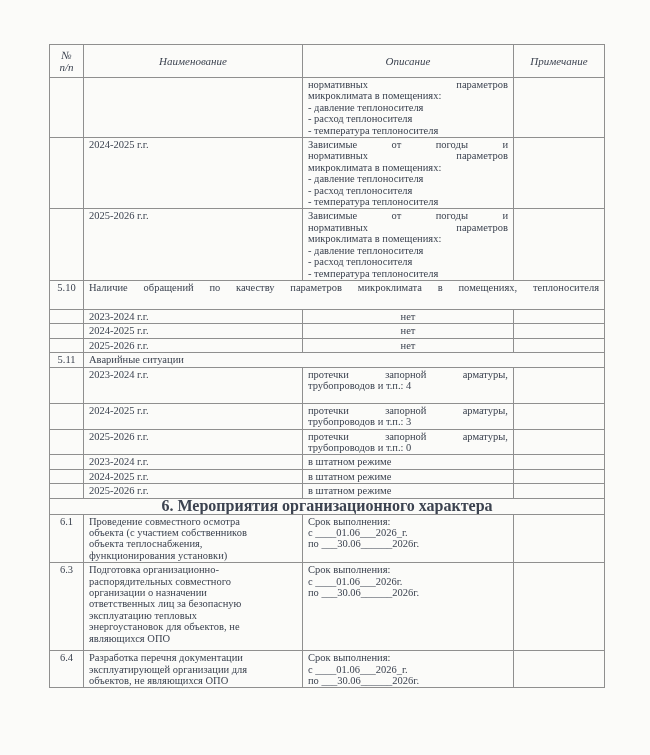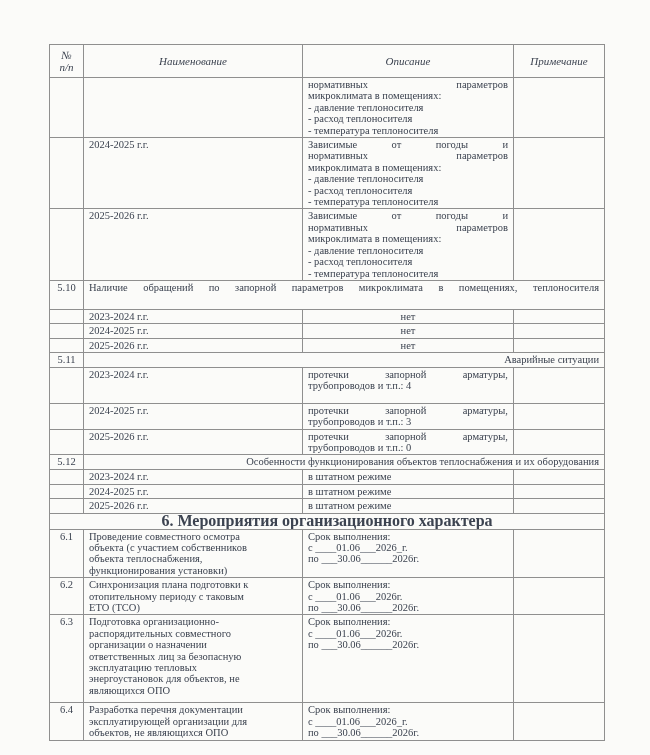--- a/index.html
+++ b/index.html
@@ -28,21 +28,21 @@
   thead th {
     font-style:italic; font-weight:normal; text-align:center;
     vertical-align:middle; font-size:11px; line-height:12px;
     height:30px; padding:1px 2px;
   }
   td.num { text-align:center; padding:1px 2px; }
   .line { white-space:nowrap; }
   .stretch { text-align:justify; text-align-last:justify; white-space:normal; }
   .c { text-align:center; }
   td.section-cell { font-weight:bold; text-align:center; font-size:16px; line-height:12.5px; }
-  td.merged-c { text-align:right; }
+  td.merged-c { text-align:left; }
   td.merged-stretch { text-align:justify; text-align-last:justify; }
 </style>
 </head>
 <body>
 
 <div class="page">
   <table class="doc">
     <colgroup>
       <col style="width:34px">
       <col style="width:219px">
@@ -98,21 +98,21 @@
             <div class="stretch">нормативных параметров</div>
             <div class="line">микроклимата в помещениях:</div>
             <div class="line">- давление теплоносителя</div>
             <div class="line">- расход теплоносителя</div>
             <div class="line">- температура теплоносителя</div>
           </td>
           <td></td>
         </tr>
         <tr style="height: 29px;">
           <td class="num">5.10</td>
-          <td colspan="3" class="merged-stretch">Наличие обращений по запорной параметров микроклимата в помещениях, теплоносителя</td>
+          <td colspan="3" class="merged-stretch">Наличие обращений по качеству параметров микроклимата в помещениях, теплоносителя</td>
         </tr>
         <tr style="height: 14px;">
           <td class="num"></td>
           <td>
             <div class="line">2023-2024 г.г.</div>
           </td>
           <td>
             <div class="line c">нет</div>
           </td>
           <td></td>
@@ -166,24 +166,20 @@
         <tr style="height: 24px;">
           <td class="num"></td>
           <td>
             <div class="line">2025-2026 г.г.</div>
           </td>
           <td>
             <div class="stretch">протечки запорной арматуры,</div>
             <div class="line">трубопроводов и т.п.: 0</div>
           </td>
           <td></td>
-        </tr>
-        <tr style="height: 15px;">
-          <td class="num">5.12</td>
-          <td colspan="3" class="merged-c">Особенности функционирования объектов теплоснабжения и их оборудования</td>
         </tr>
         <tr style="height: 14px;">
           <td class="num"></td>
           <td>
             <div class="line">2023-2024 г.г.</div>
           </td>
           <td>
             <div class="line">в штатном режиме</div>
           </td>
           <td></td>
@@ -215,34 +211,20 @@
           <td class="num">6.1</td>
           <td>
             <div class="line">Проведение совместного осмотра</div>
             <div class="line">объекта (с участием собственников</div>
             <div class="line">объекта теплоснабжения,</div>
             <div class="line">функционирования установки)</div>
           </td>
           <td>
             <div class="line">Срок выполнения:</div>
             <div class="line">с ____01.06___2026_г.</div>
-            <div class="line">по ___30.06______2026г.</div>
-          </td>
-          <td></td>
-        </tr>
-        <tr style="height: 37px;">
-          <td class="num">6.2</td>
-          <td>
-            <div class="line">Синхронизация плана подготовки к</div>
-            <div class="line">отопительному периоду с таковым</div>
-            <div class="line">ЕТО (ТСО)</div>
-          </td>
-          <td>
-            <div class="line">Срок выполнения:</div>
-            <div class="line">с ____01.06___2026г.</div>
             <div class="line">по ___30.06______2026г.</div>
           </td>
           <td></td>
         </tr>
         <tr style="height: 88px;">
           <td class="num">6.3</td>
           <td>
             <div class="line">Подготовка организационно-</div>
             <div class="line">распорядительных совместного</div>
             <div class="line">организации о назначении</div>

